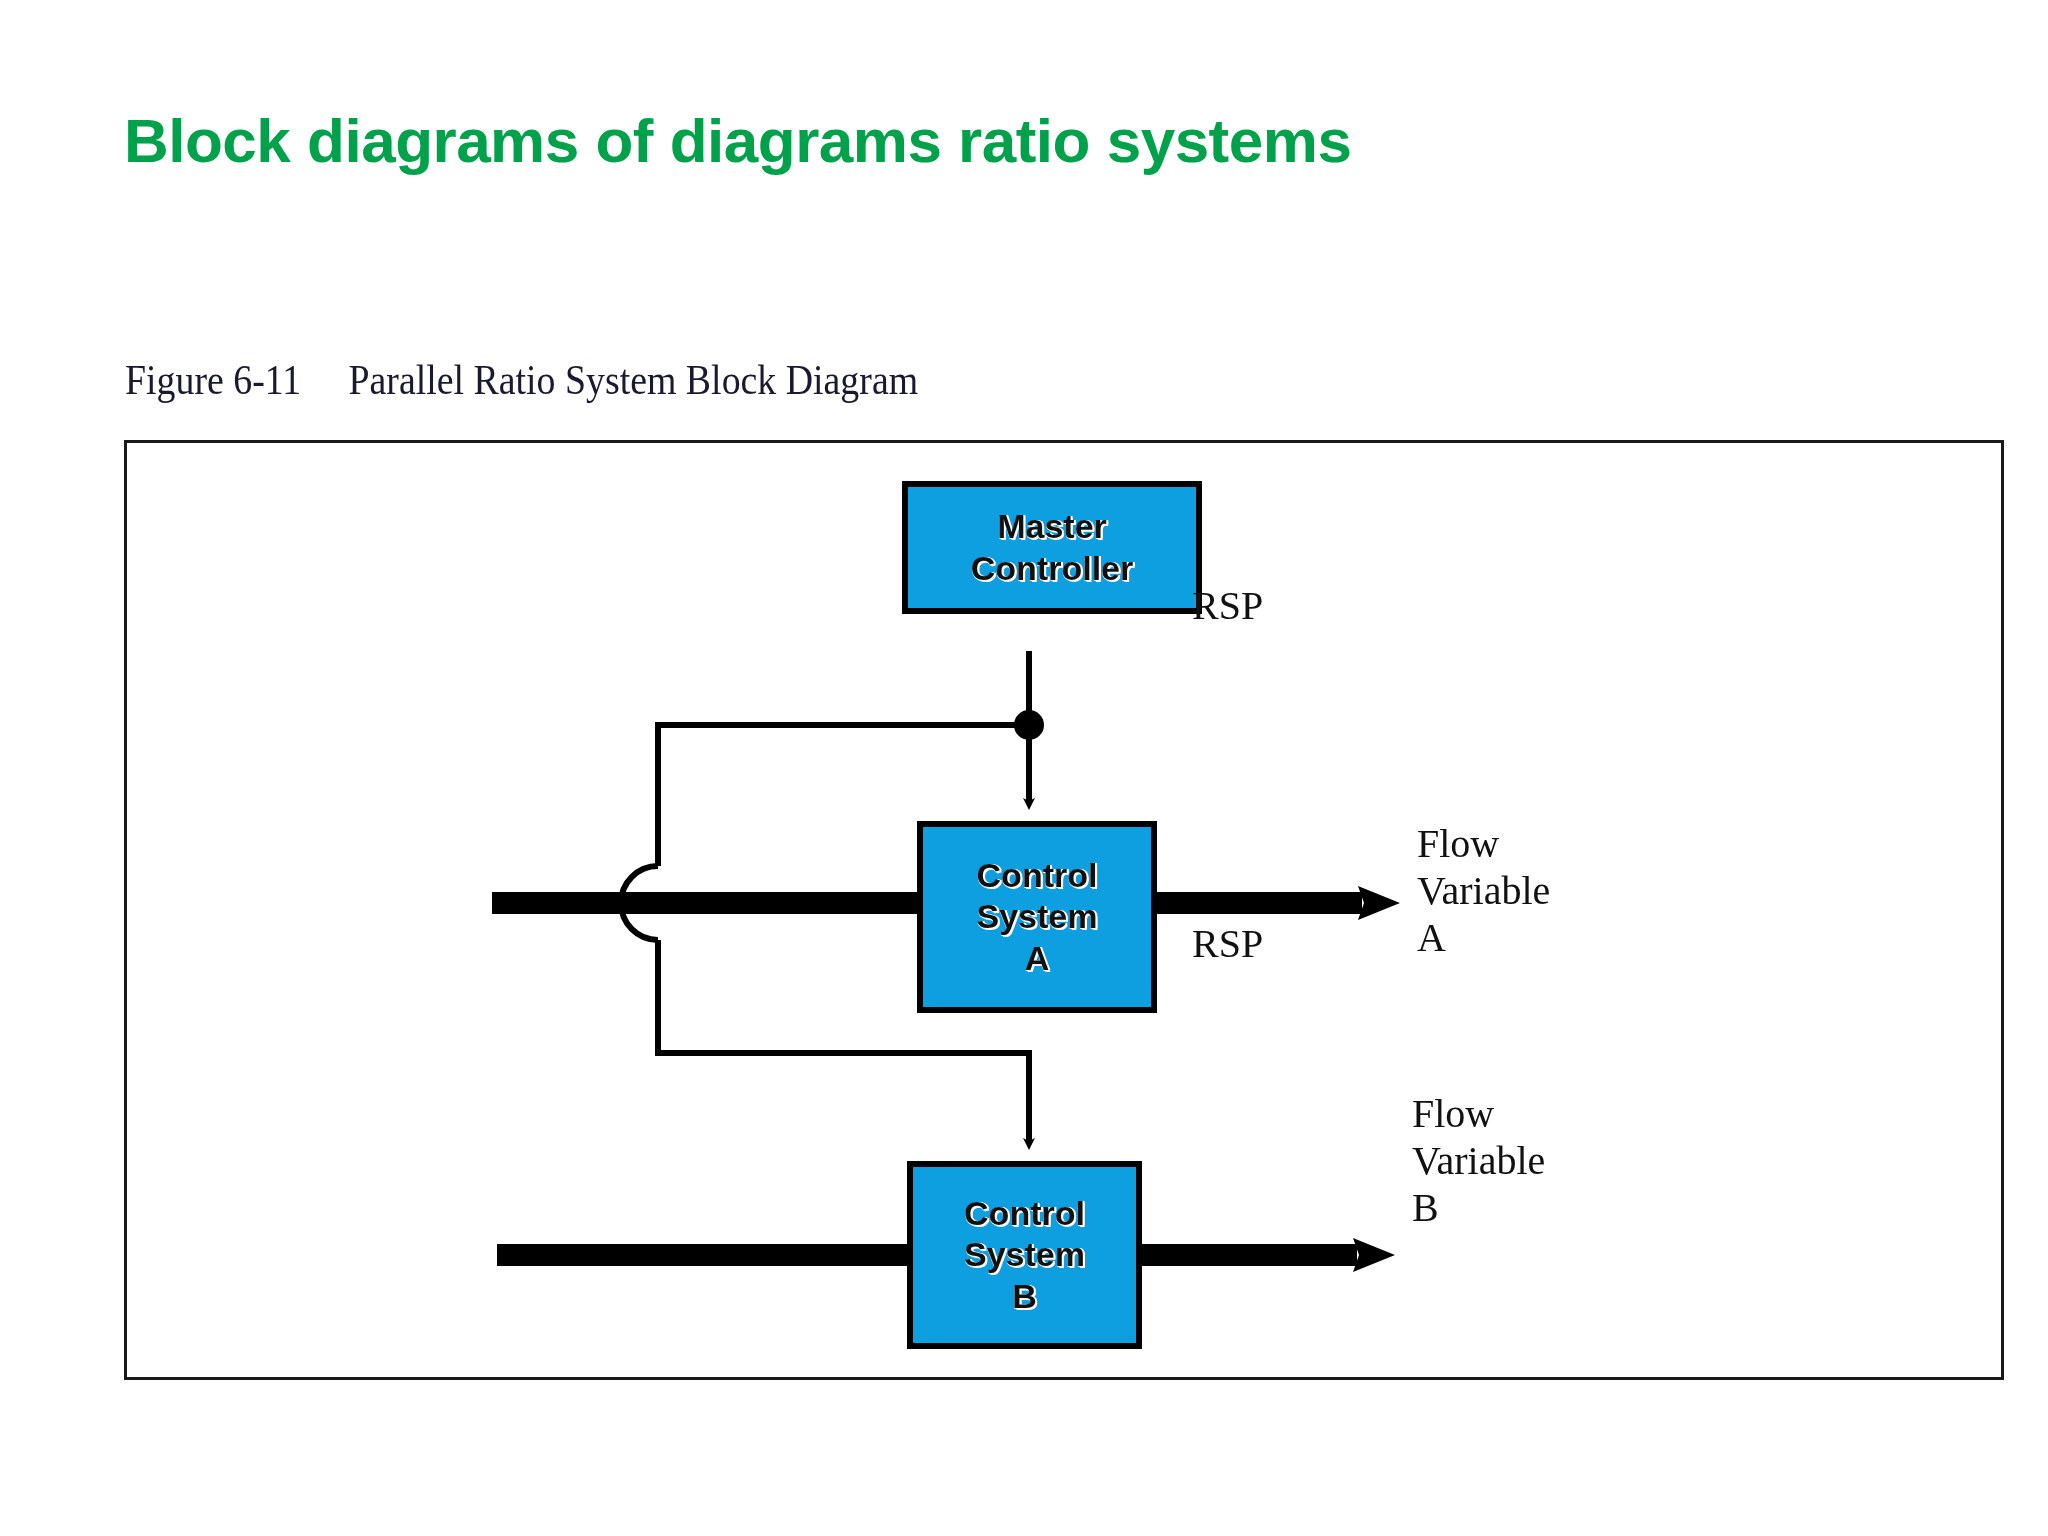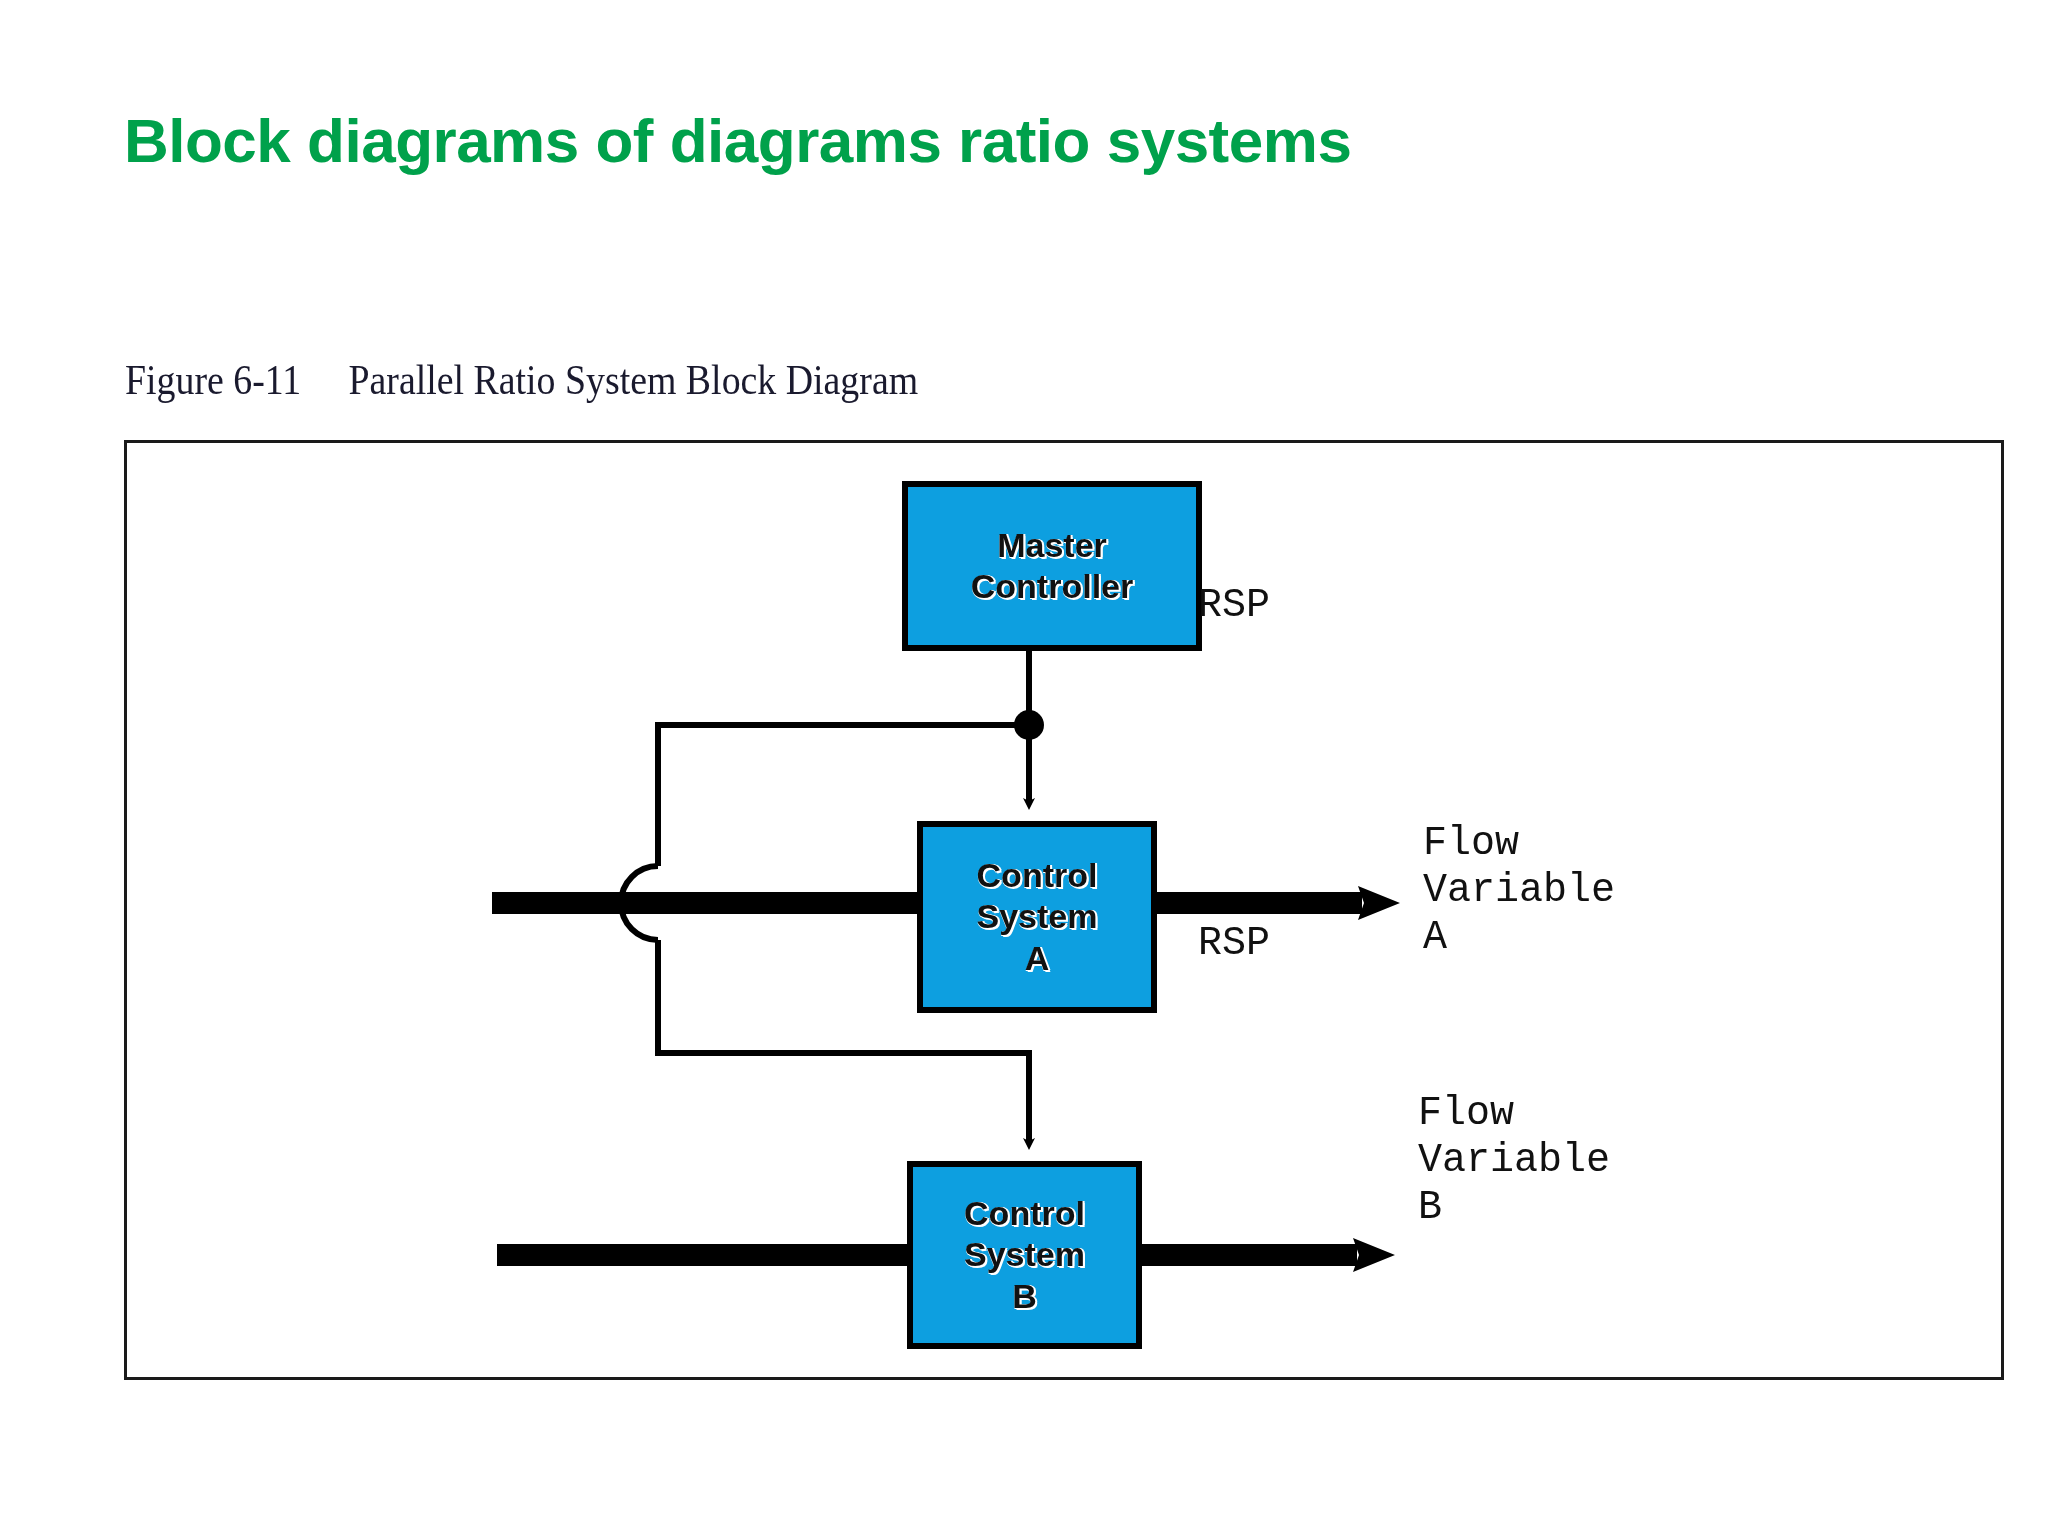--- a/index.html
+++ b/index.html
@@ -85,33 +85,32 @@
     color: #111111;
     text-shadow:
       1px 0 0 #ffffff,
       2px 0 0 #ffffff,
       1px 1px 0 #ffffff,
       2px 2px 0 #ffffff,
       0 1px 0 #ffffff;
     white-space: nowrap;
   }
 
-  #box-master   { left: 775px; top: 38px;  width: 300px; height: 170px; }
+  #box-master   { left: 775px; top: 38px;  width: 300px; height: 133px; }
   #box-control-a{ left: 790px; top: 378px; width: 240px; height: 192px; }
   #box-control-b{ left: 780px; top: 718px; width: 235px; height: 188px; }
 
   
   .diagram-label {
     position: absolute;
-    font-family: Liberation Mono, monospace;
+    font-family: Liberation Serif, serif;
     font-size: 40px;
     line-height: 1.17;
     color: #111111;
     white-space: pre-line;
-    margin-left: 6px;
   }
   #label-rsp-a { left: 1065px; top: 140px; }
   #label-rsp-b { left: 1065px; top: 478px; }
   #label-flow-a{ left: 1290px; top: 378px; }
   #label-flow-b{ left: 1285px; top: 648px; }
 </style>
 </head>
 <body>
 
 <div id="slide-title">Block diagrams of diagrams ratio systems</div>

